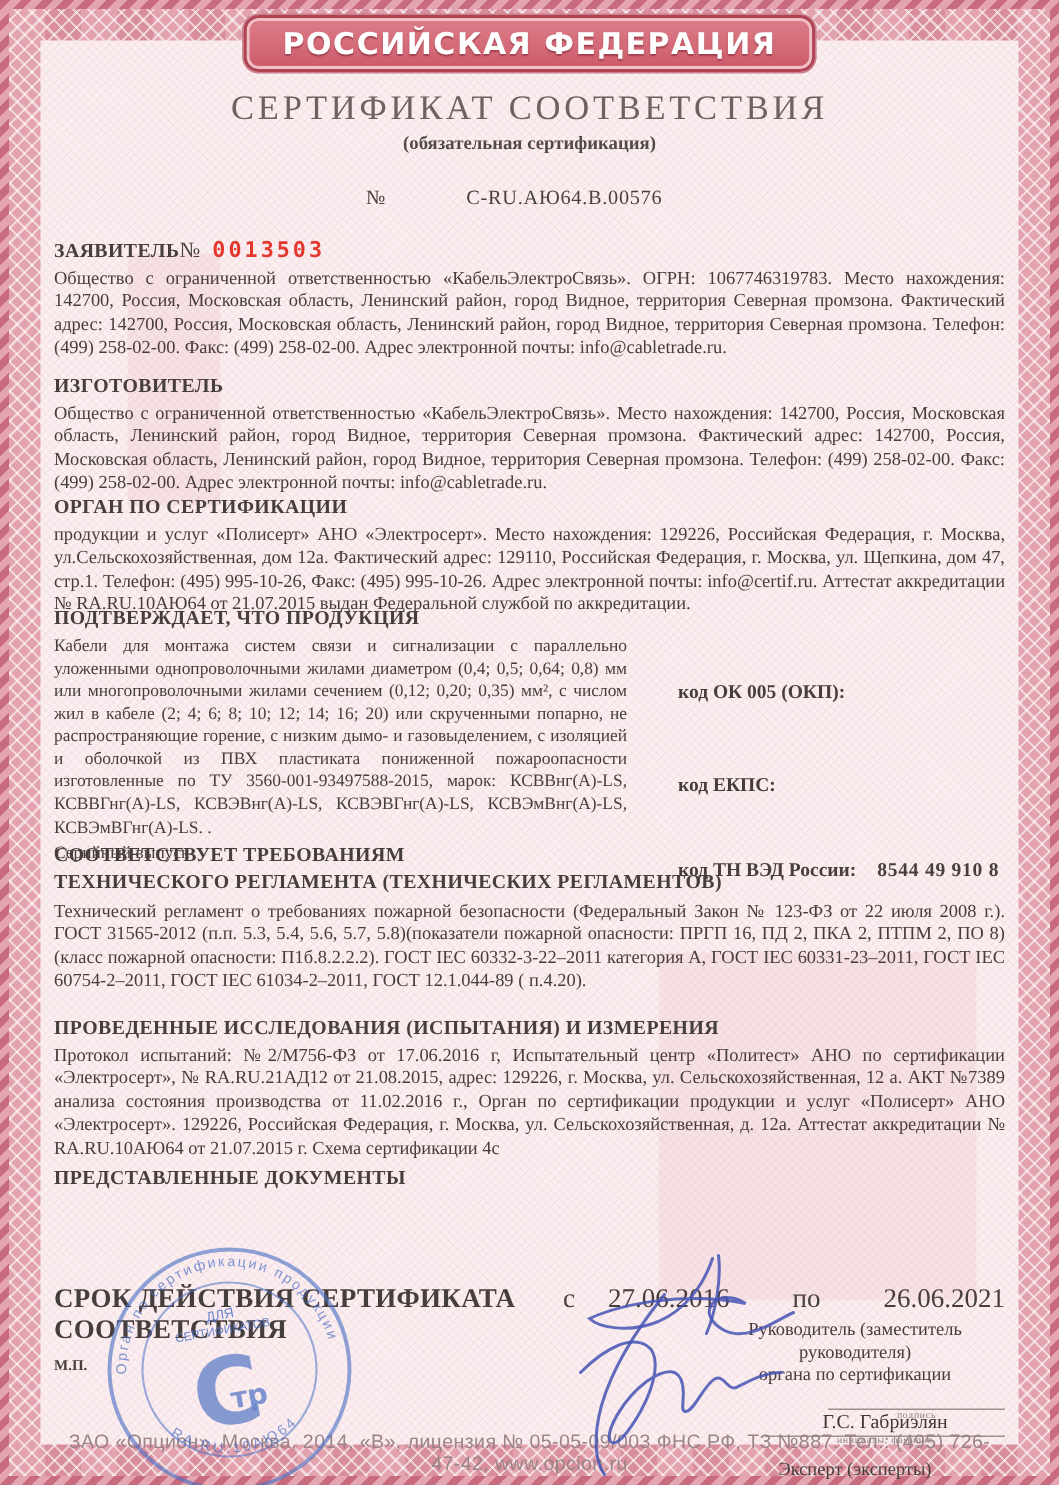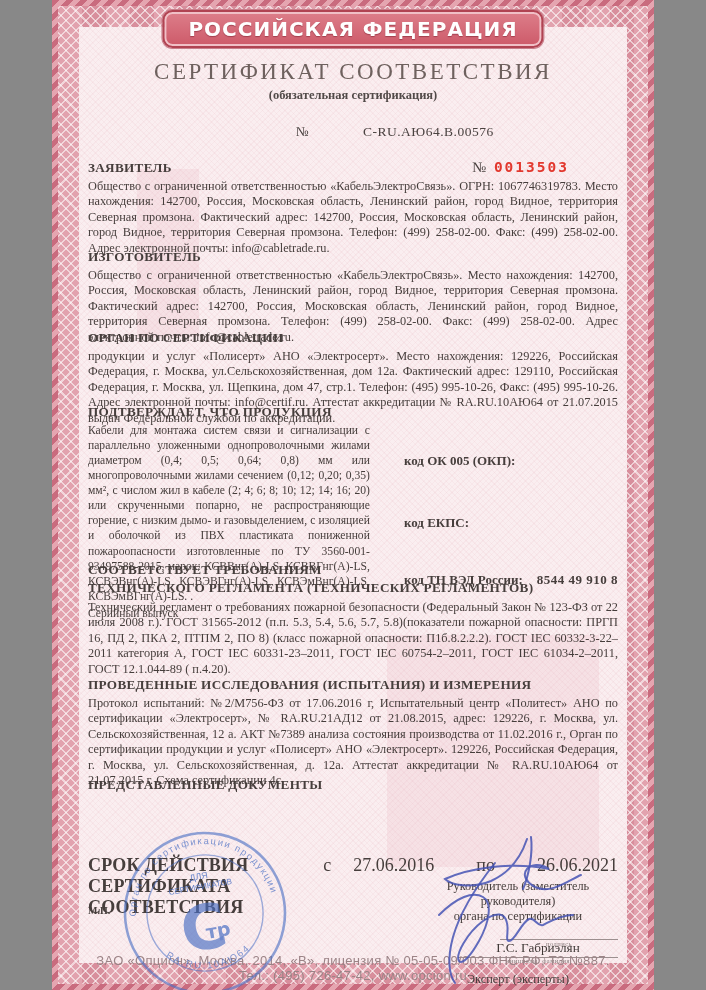--- a/index.html
+++ b/index.html
@@ -1,17 +1,17 @@
 <!DOCTYPE html>
 <html><head>
 <meta charset="utf-8">
 <style>
   html,body{margin:0;padding:0;background:#888;}
   .page{
-    position:relative;width:602px;height:990px;margin:0 auto;overflow:hidden;
+    position:relative;width:706px;height:990px;margin:0 auto;overflow:hidden;
     background:repeating-linear-gradient(135deg,#c96b7e 0 5px,#e5a5b0 5px 10px);
     font-family:"Liberation Serif",serif;color:#3b3434;
   }
   .ornament-band{
     position:absolute;inset:6px;
     background:
       repeating-linear-gradient(45deg,rgba(255,255,255,.55) 0 1.5px,transparent 1.5px 7px),
       repeating-linear-gradient(-45deg,rgba(255,255,255,.55) 0 1.5px,transparent 1.5px 7px),
       repeating-linear-gradient(90deg,#e2a2ae 0 24px,#d88e9c 24px 48px);
   }
@@ -39,21 +39,21 @@
     color:#fff;letter-spacing:1px;text-shadow:0 1px 1px rgba(130,40,55,.6);
   }
   .doc-title{top:32px;text-align:center;font-size:23px;letter-spacing:2.5px;color:#6e615e;}
   .doc-subtitle{top:61px;text-align:center;font-size:12.5px;font-weight:bold;color:#514a48;}
   .numrow{top:97px;display:flex;align-items:baseline;padding-left:208px;font-size:13.5px;color:#4a4240;}
   .numrow .no-label{margin-right:54px;}
   .numrow .no-value{letter-spacing:.5px;}
 
   h3{margin:0 0 3px 0;font-size:13.2px;letter-spacing:.3px;color:#463e3c;}
   .body-text{font-size:12.3px;line-height:1.26;text-align:justify;color:#453d3b;}
-  .head-row{display:flex;justify-content:space-between;align-items:baseline;gap:48px;}
+  .head-row{display:flex;justify-content:flex-start;align-items:baseline;}
   .form-no{
     font-family:"DejaVu Sans Mono",monospace;font-weight:bold;font-size:14.5px;
     color:#e2382e;letter-spacing:2px;margin-right:49px;white-space:nowrap;
   }
   .form-no .nm{font-family:"Liberation Serif",serif;color:#4a4240;font-weight:normal;letter-spacing:0;margin-right:8px;}
 
   .sec-applicant{top:132px;} .sec-manufacturer{top:222px;} .sec-organ{top:303px;}
   .sec-confirms{top:377px;}
   .confirm-cols{display:flex;gap:16px;}
   .confirm-left{width:382px;font-size:11.6px;line-height:1.3;text-align:justify;color:#453d3b;}

